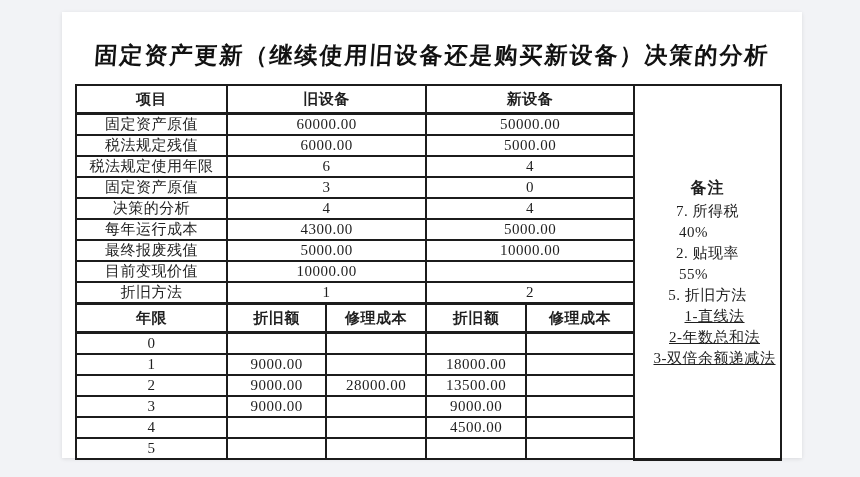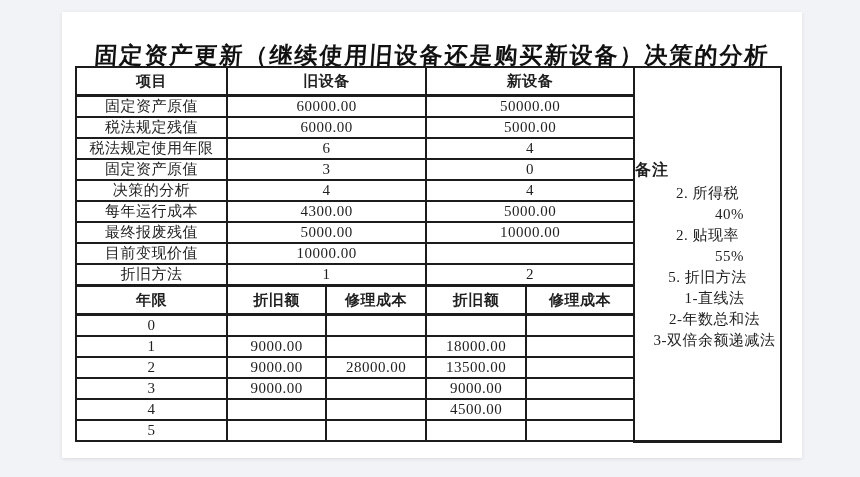--- a/index.html
+++ b/index.html
@@ -16,43 +16,43 @@
     box-shadow:0 1px 4px rgba(0,0,0,0.10);
   }
   .title{
     position:absolute;left:0;top:28px;width:740px;
     text-align:center;
     font-size:23px;font-weight:900;letter-spacing:2px;
     color:#111111;
     transform:skewX(-4deg);
   }
   table.sheet{
-    position:absolute;left:13px;top:54px;
+    position:absolute;left:13px;top:72px;
     border-collapse:collapse;table-layout:fixed;
     width:705px;
   }
   table.sheet td{
     border:2px solid #1c1c1c;
     padding:0;margin:0;
     text-align:center;vertical-align:middle;
     font-size:15px;letter-spacing:0.5px;
     overflow:hidden;white-space:nowrap;
   }
   td.hd{font-weight:bold;font-size:16px;line-height:26px;height:26px;letter-spacing:1px;}
   td.dr{line-height:19px;height:19px;}
   tr.thick td{border-bottom-width:3px;}
   tr.thicktop td{border-top-width:3px;margin-left:44px;}
   td.notes{
     vertical-align:top;text-align:left;
     padding:0 4px 0 5px;
   }
-  .notes-title{height:27px;line-height:27px;text-align:left;font-weight:bold;font-size:16px;letter-spacing:1px;}
+  .notes-title{height:27px;line-height:27px;text-align:center;font-weight:bold;font-size:16px;letter-spacing:1px;}
   .nl{height:21px;line-height:21px;font-size:15px;}
-  .nl.right{text-align:center;margin-left:44px;}
-  .nl.indent{padding-left:14px;}
+  .nl.right{text-align:left;margin-left:44px;}
+  .nl.indent{padding-left:14px;text-decoration:underline;}
 </style>
 </head>
 <body>
 
 <div class="stage">
   <div class="card">
     <div class="title">固定资产更新（继续使用旧设备还是购买新设备）决策的分析</div>
 
     <table class="sheet">
       <colgroup>
@@ -64,21 +64,21 @@
           <col style="width:147px">
       </colgroup>
 
       <tbody>
           <tr class="thick">
         <td class="hd">项目</td>
         <td class="hd" colspan="2">旧设备</td>
         <td class="hd" colspan="2">新设备</td>
         <td class="notes" rowspan="17">
           <div class="notes-title">备注</div>
-          <div class="nl">2. 所得税</div>
+          <div class="nl">7. 所得税</div>
           <div class="nl right">40%</div>
           <div class="nl">2. 贴现率</div>
           <div class="nl right">55%</div>
           <div class="nl">5. 折旧方法</div>
           <div class="nl indent">1-直线法</div>
           <div class="nl indent">2-年数总和法</div>
           <div class="nl indent">3-双倍余额递减法</div>
         </td>
       </tr>
 

